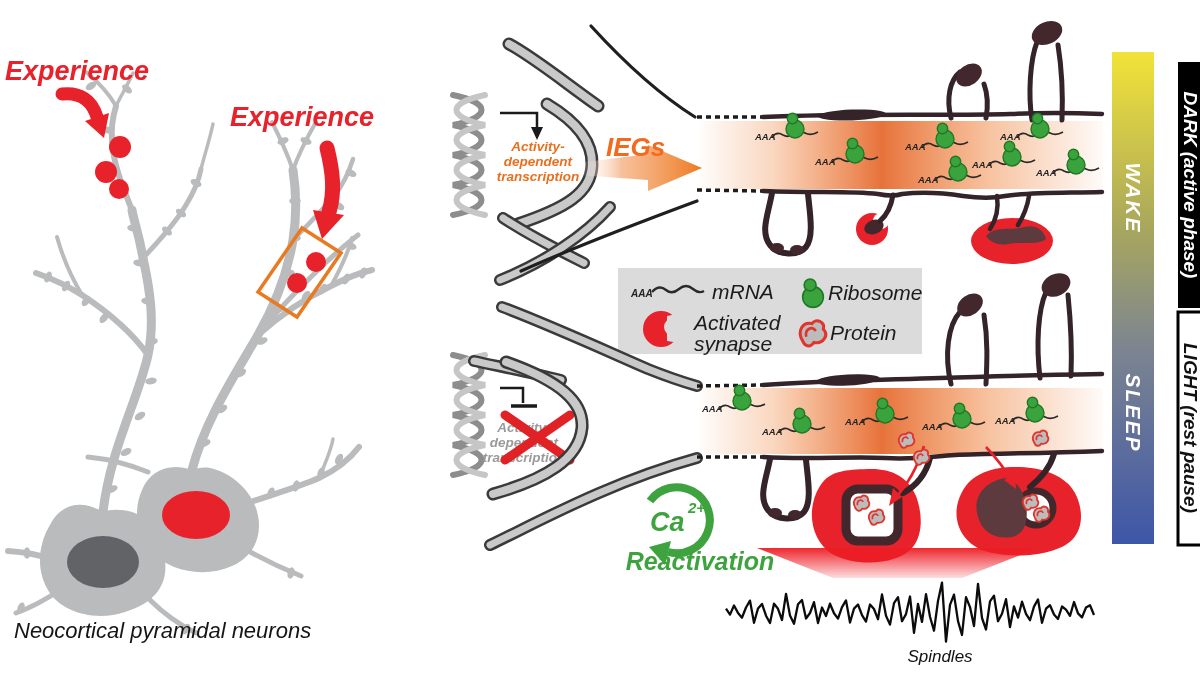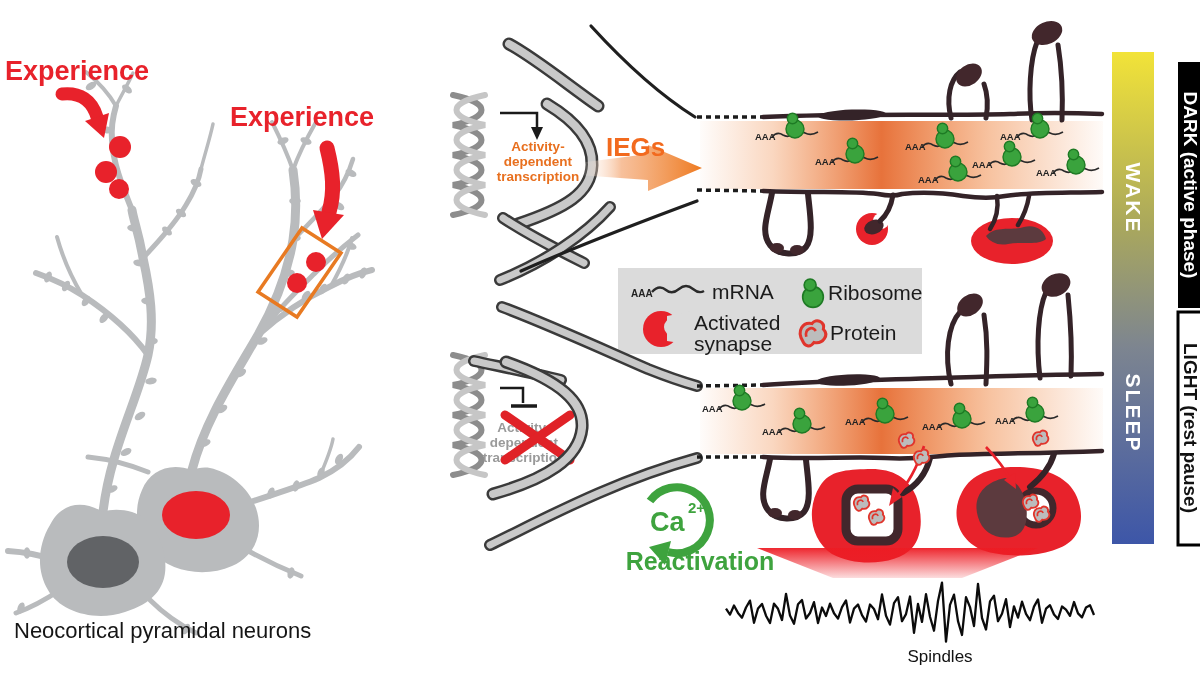--- a/index.html
+++ b/index.html
@@ -1,16 +1,16 @@
 <!DOCTYPE html>
 <html><head>
 <meta charset="utf-8">
 <style>
   html,body{margin:0;padding:0;background:#fff;}
-  .stage{position:relative;width:1200px;height:675px;background:#fff;overflow:hidden;}
+  .stage{position:relative;width:1200px;height:675px;background:#fff;overflow:hidden;font-style:italic;}
   svg{display:block;}
   svg text{font-family:"Liberation Sans","DejaVu Sans",sans-serif;}
   .t-exp{font-size:27px;font-weight:bold;fill:#e8222b;}
   .t-caption{font-size:22px;fill:#151515;}
   .t-orange-sm{font-size:13.5px;font-weight:bold;fill:#e8701f;text-anchor:middle;}
   .t-gray-sm{font-size:13.5px;font-weight:bold;fill:#9a9a9a;text-anchor:middle;}
   .t-iegs{font-size:26px;font-weight:bold;fill:#f26a1e;}
   .t-legend{font-size:21px;fill:#1b1b1b;}
   .aaa{font-size:9.5px;font-weight:bold;fill:#222;}
   .aaa-lg{font-size:10px;font-weight:bold;fill:#222;}

